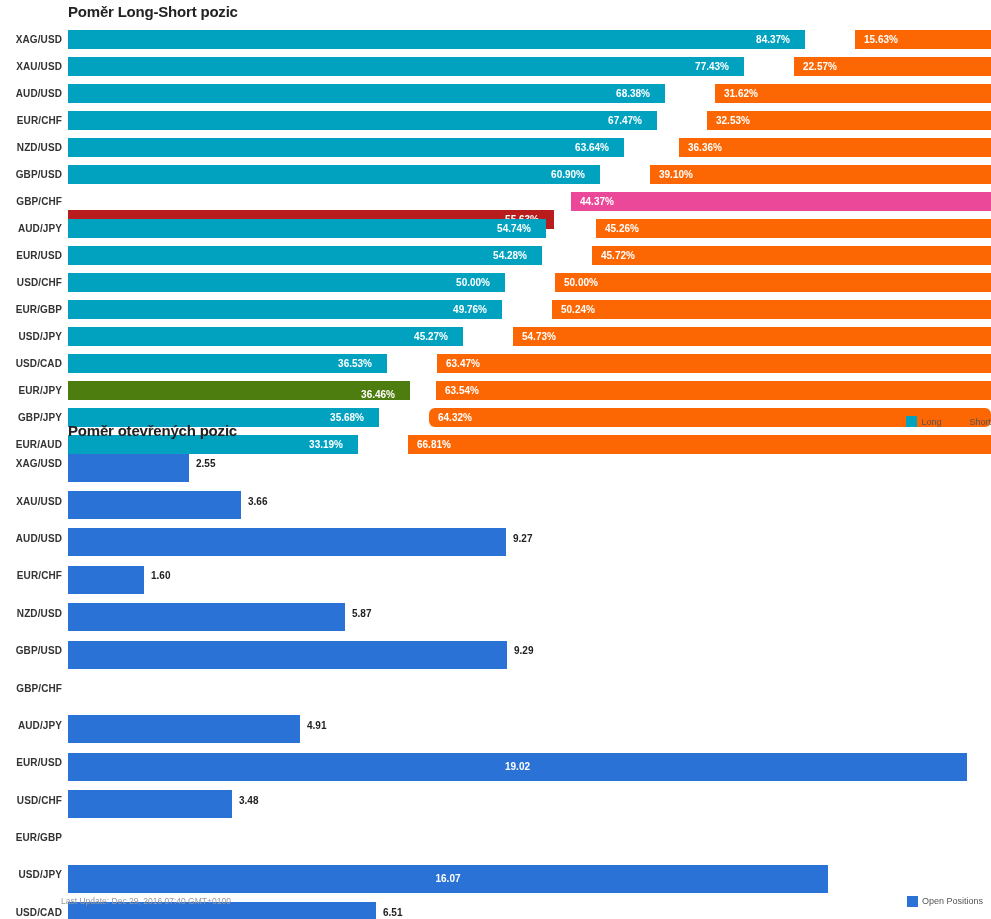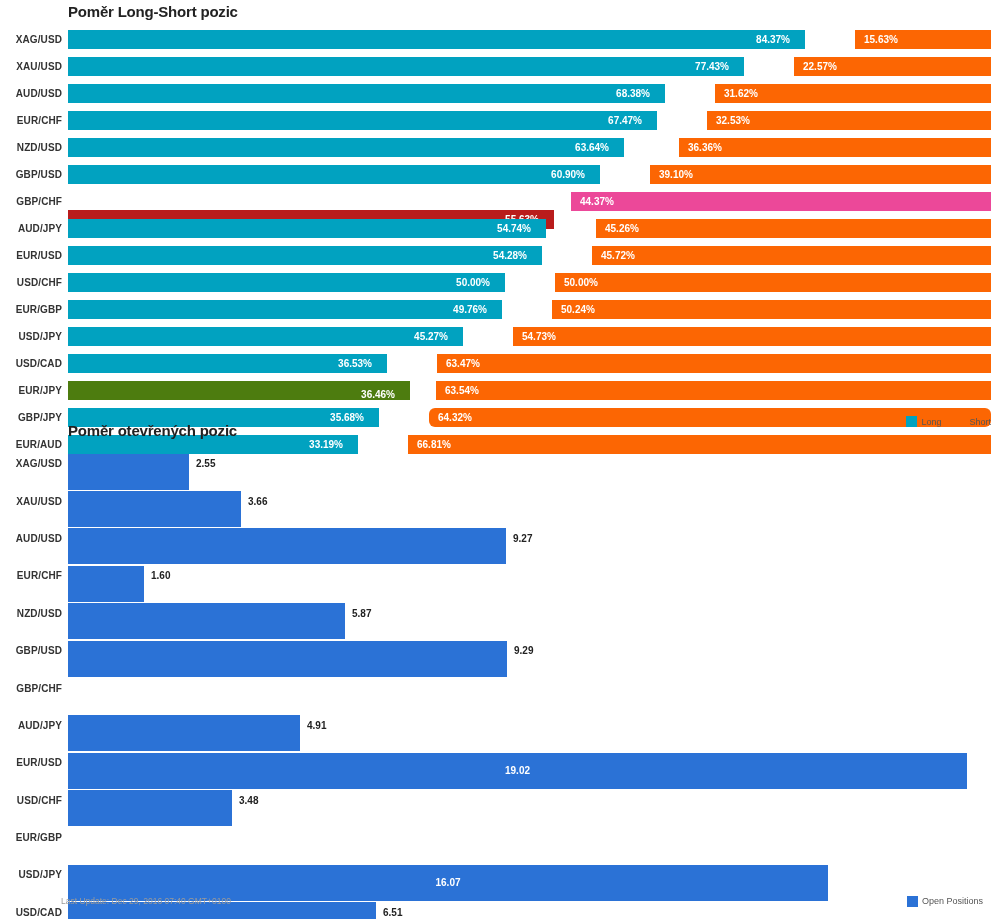--- a/index.html
+++ b/index.html
@@ -87,21 +87,21 @@
   .seg-short .seg-val { padding-left: 9px; }
 
   
   #chart-open .row { height: 37.4px; }
   #chart-open .row-track { height: 20px; }
 
   .bar {
     position: absolute;
     left: 0;
     top: 0;
-    height: 36px;
+    height: 28px;
     background: #2B72D6;
     display: flex;
     align-items: center;
     justify-content: center;
   }
   .bar-val-out {
     position: absolute;
     top: 0;
     height: 20px;
     display: flex;

